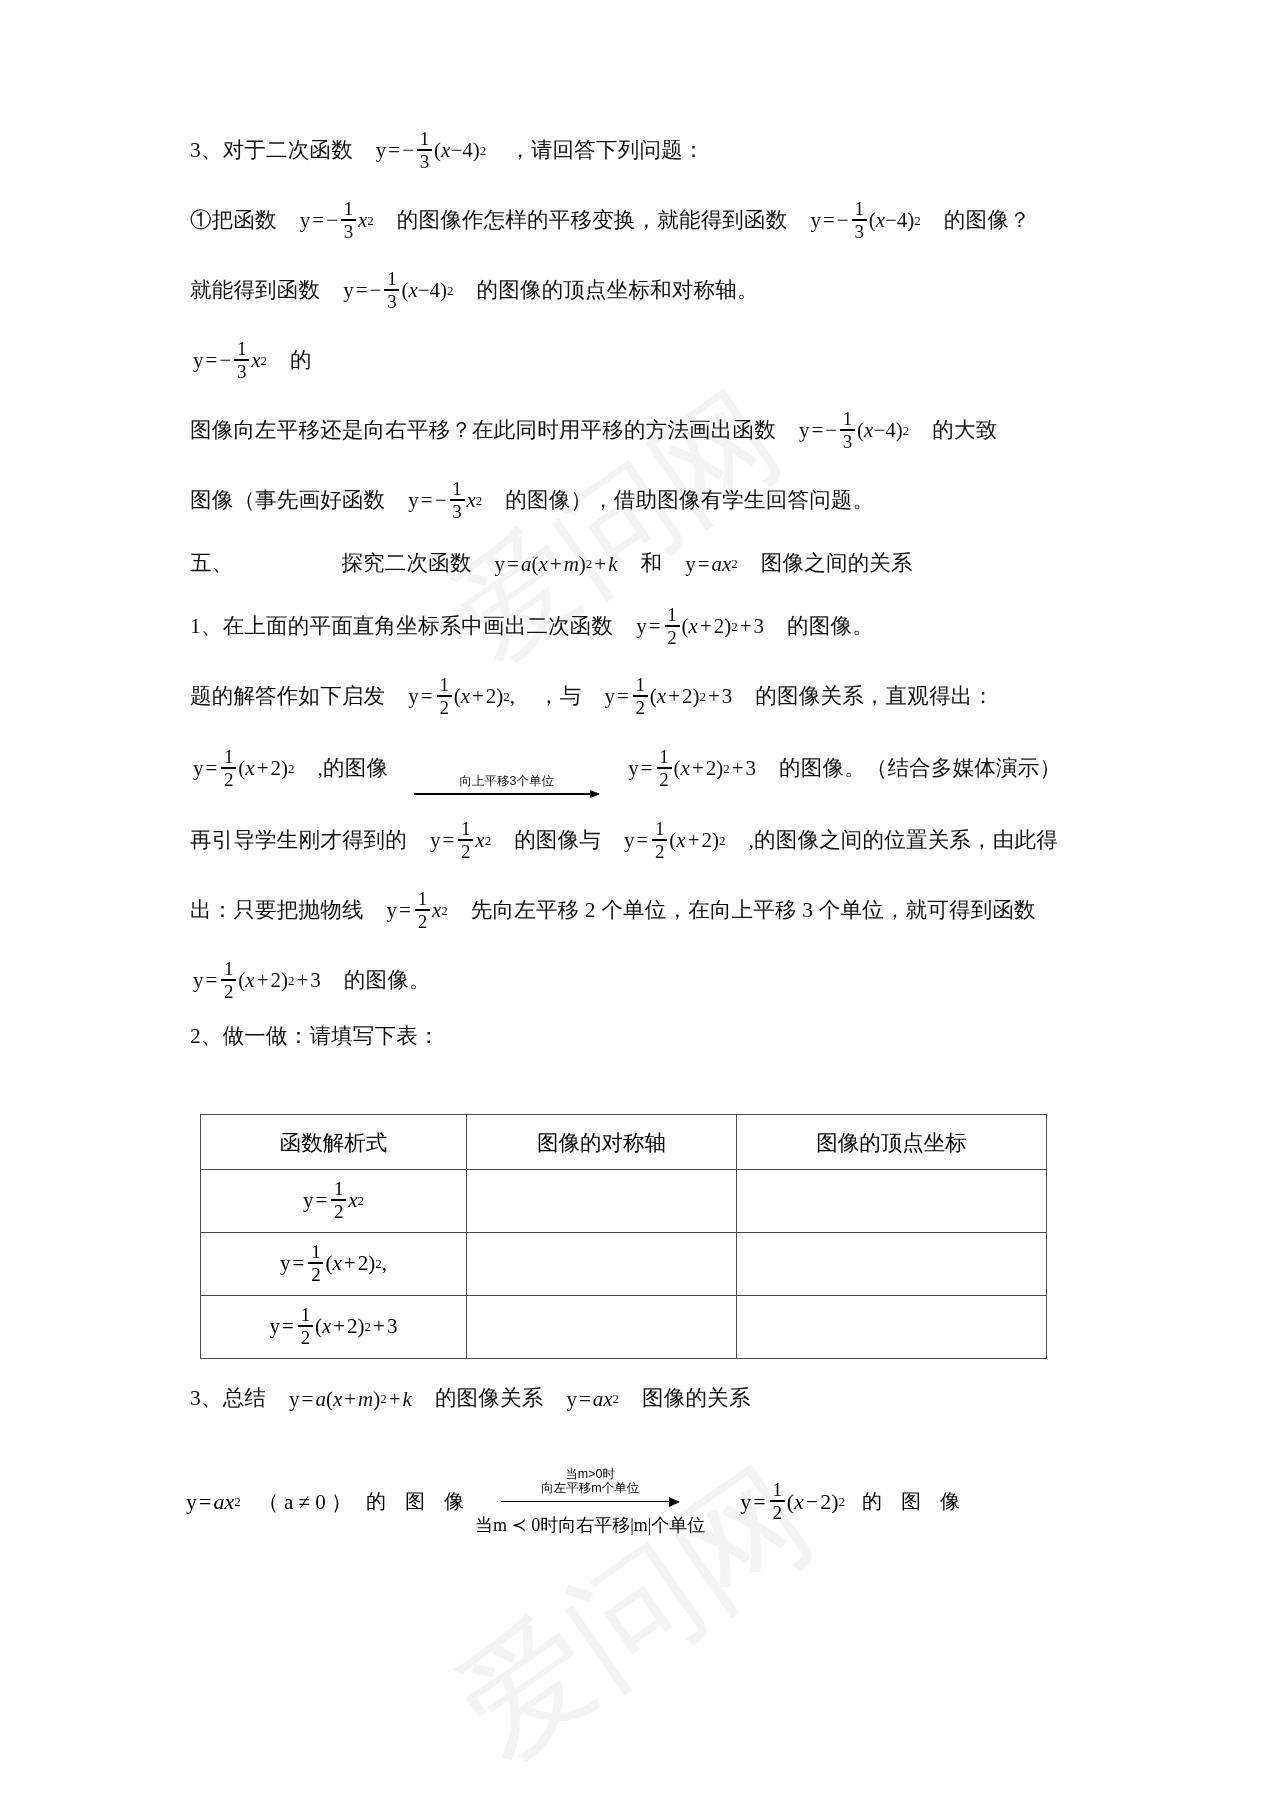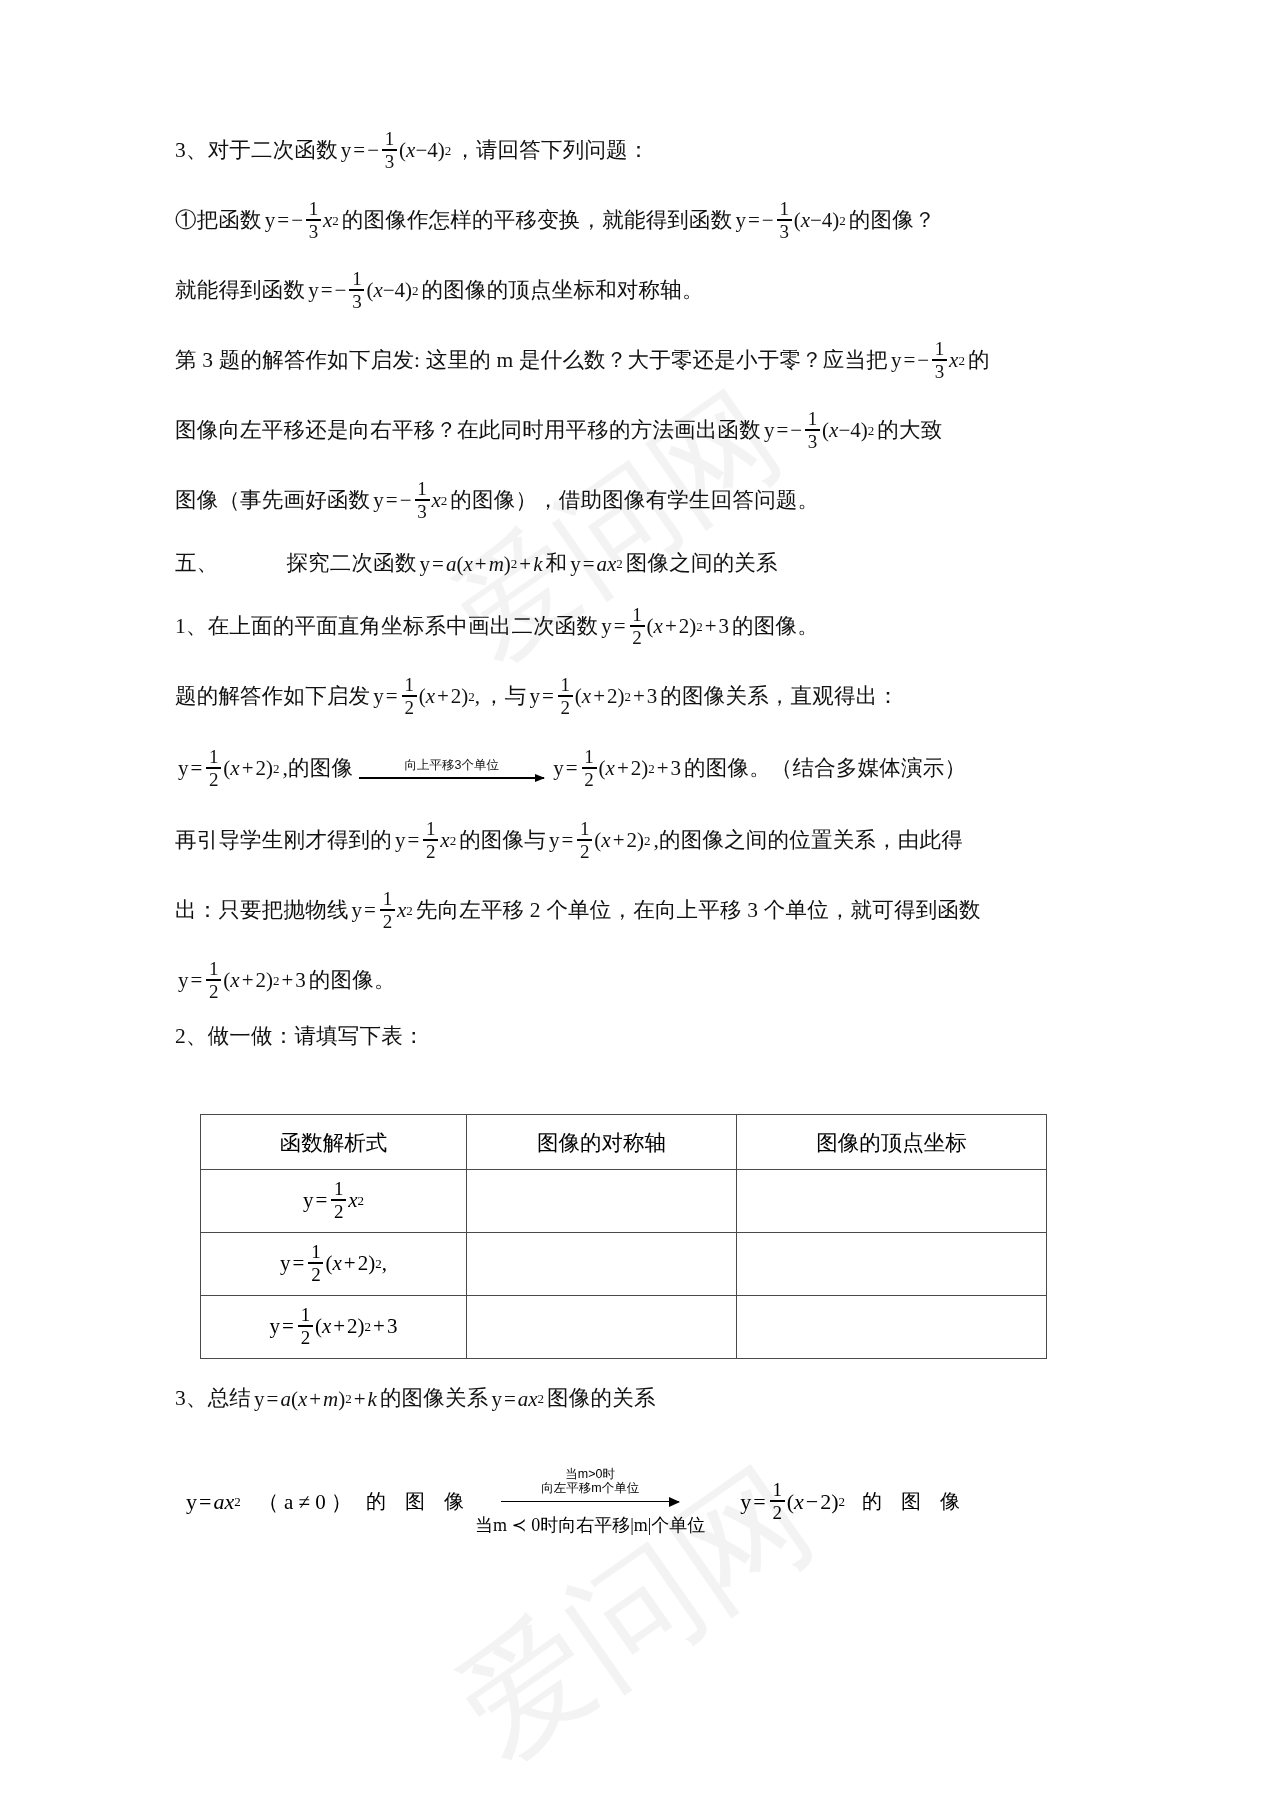--- a/index.html
+++ b/index.html
@@ -26,25 +26,26 @@
     pointer-events:none;
     z-index:0;
     opacity:.5;
   }
   .content{position:relative;z-index:2;}
 
   .line{
     font-size:21px;
     line-height:1.0;
     color:#111;
-    margin:0 0 8px 0;
+    margin:0 0 8px 15px;
     white-space:nowrap;
     display:flex;
     align-items:center;
     min-height:44px;
+    gap:20px;
   }
   .cn{font-family:"Liberation Serif","DejaVu Serif",serif;font-size:21.5px;letter-spacing:.2px;}
   .tall{min-height:62px;}
 
   
   .math{
     font-family:"Liberation Serif","DejaVu Serif",serif;
     font-style:italic;
     font-size:21px;
     display:inline-flex;
@@ -82,21 +83,21 @@
   .neg{font-style:normal;padding-right:1px;}
 
   
   .arrowbox{
     display:inline-flex;
     flex-direction:column;
     align-items:center;
     justify-content:flex-end;
     margin:0 6px;
     position:relative;
-    top:2px;
+    top:18px;
   }
   .arrowlabel{
     font-size:12.5px;
     font-family:"Liberation Sans","DejaVu Sans",sans-serif;
     font-style:normal;
     line-height:1.1;
     white-space:nowrap;
     margin-bottom:1px;
   }
   .arrowline{
@@ -248,21 +249,20 @@
         <span class="up">y</span><span class="op">=</span><span class="neg">−</span><span class="frac">
             <span class="n">1</span>
             <span class="bar"></span>
             <span class="d">3</span>
           </span><span class="num">(</span>x<span class="num">−4)</span><sup class="exp">2</sup>
       </span>
       <span class="cn">的图像的顶点坐标和对称轴。</span>
     </div>
 
     <div class="line tall">
-      <span class="cn">第 3 题的解答作如下启发: 这里的 m 是什么数？大于零还是小于零？应当把</span>
       <span class="math">
         <span class="up">y</span><span class="op">=</span><span class="neg">−</span><span class="frac">
             <span class="n">1</span>
             <span class="bar"></span>
             <span class="d">3</span>
           </span>x<sup class="exp">2</sup>
       </span>
       <span class="cn">的</span>
     </div>
 

